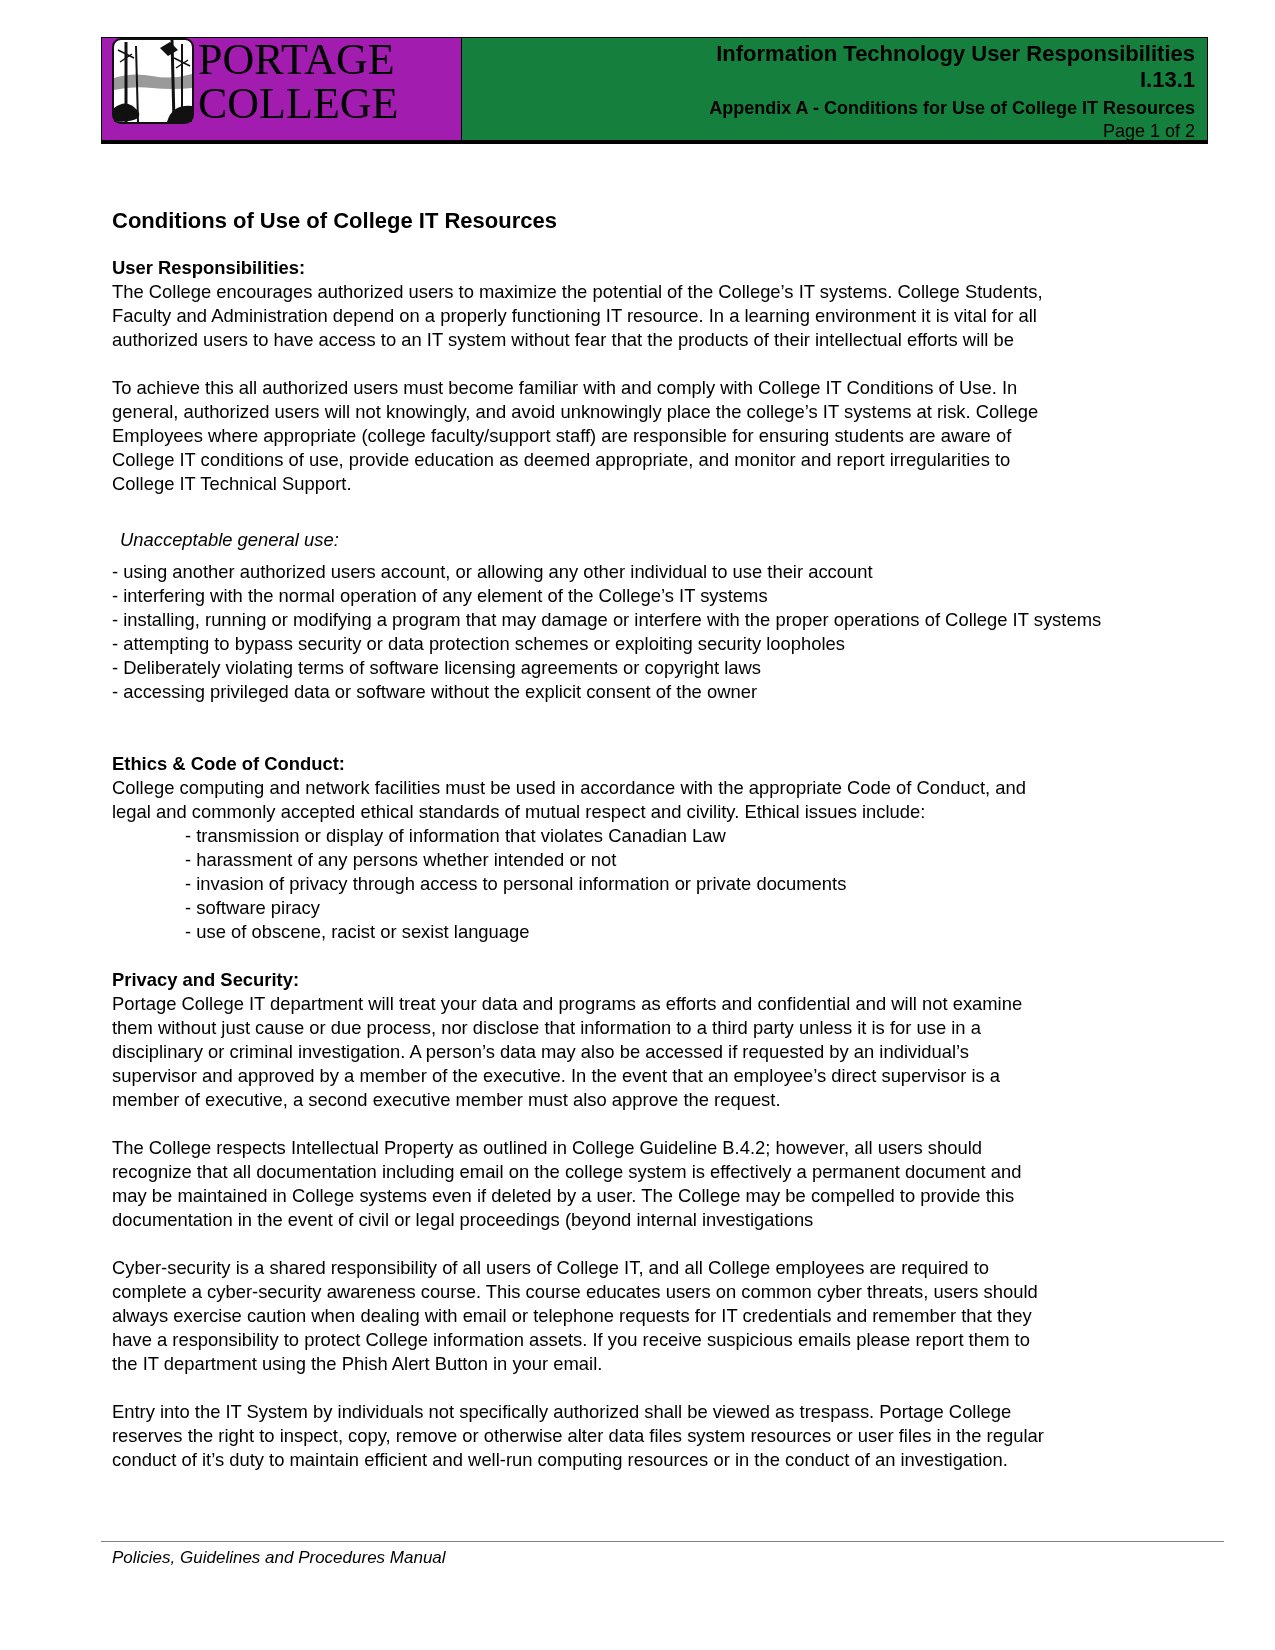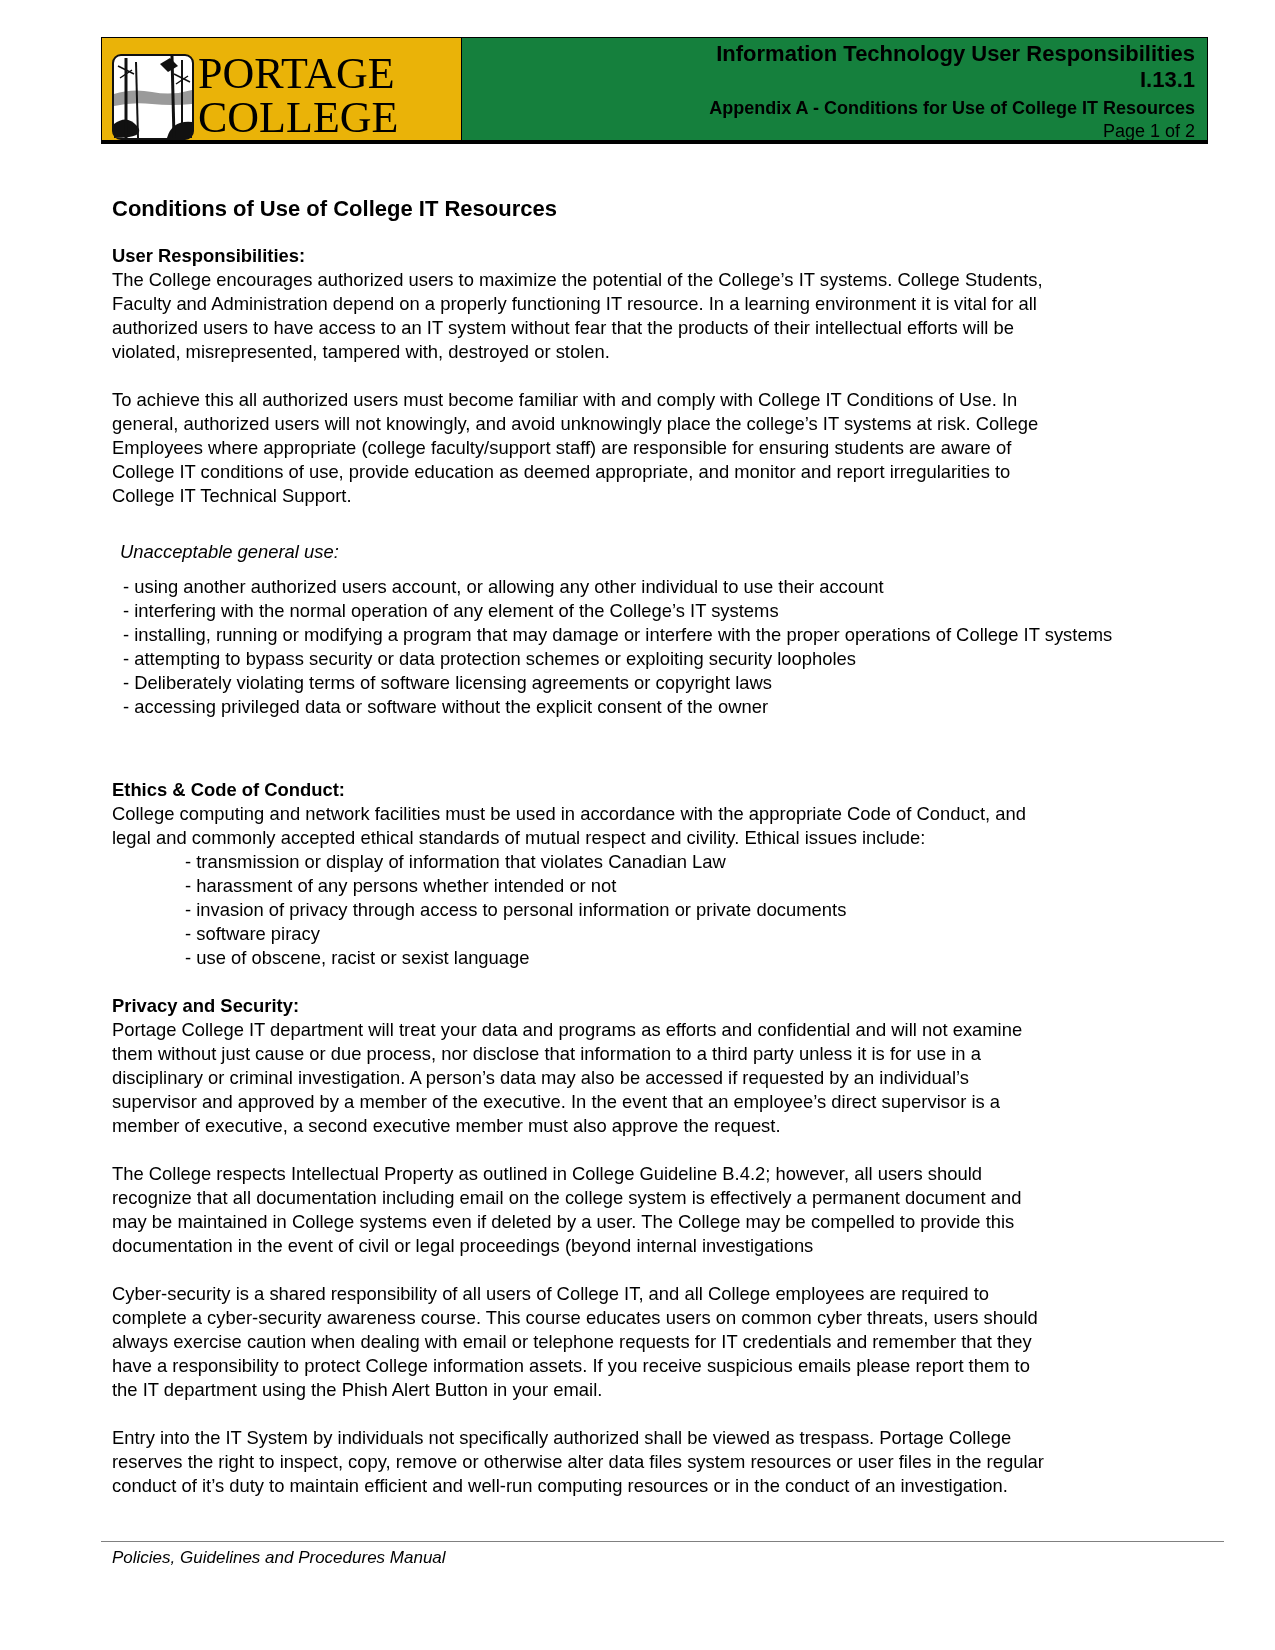--- a/index.html
+++ b/index.html
@@ -1,37 +1,37 @@
 <!DOCTYPE html>
 <html><head>
 <meta charset="utf-8">
 <style>
   html, body { margin: 0; padding: 0; background: #ffffff; }
   body { width: 1275px; height: 1650px; position: relative; font-family: "Liberation Sans", sans-serif; color: #000; }
   .header-box {
     position: absolute; left: 101px; top: 37px; width: 1107px; height: 107px;
     border: 1.5px solid #000; border-bottom: 4px solid #000; display: flex; box-sizing: border-box;
   }
-  .logo-cell { width: 360px; border-right: 1.5px solid #000; background: #eab308; display: flex; align-items: flex-end; padding-left: 10px; box-sizing: border-box; }
+  .logo-cell { width: 360px; border-right: 1.5px solid #000; background: #a21caf; display: flex; align-items: flex-start; padding-left: 10px; box-sizing: border-box; }
   .logo-mark { width: 82px; height: 86px; margin-right: 4px; }
   .logo-text { font-family: "Liberation Serif", serif; font-size: 44px; line-height: 44px; letter-spacing: 0px; }
   .title-cell { flex: 1; background: #15803d; text-align: right; padding: 3px 12px 0 0; box-sizing: border-box; }
   .h-title { font-weight: bold; font-size: 22px; line-height: 26px; }
   .h-code { font-weight: bold; font-size: 22px; line-height: 26px; }
   .h-appendix { font-weight: bold; font-size: 18px; line-height: 26px; margin-top: 2px; margin-left: 25px; }
   .h-page { font-size: 18px; line-height: 20px; }
 
   .content { position: absolute; left: 112px; top: 190px; width: 1080px; font-size: 18.4px; line-height: 24px; }
-  .doc-title { font-weight: bold; font-size: 22px; line-height: 30px; margin: 4px 0 20px 0; }
+  .doc-title { font-weight: bold; font-size: 22px; line-height: 30px; margin: 16px 0 20px 0; }
   .sec-head { font-weight: bold; margin: 0; }
   p { margin: 8px; }
   .gap { height: 24px; }
   .gap2 { height: 48px; }
   .italic { font-style: italic; }
-  .list { margin: 11px; padding: 0; list-style: none; }
+  .list { margin: 0; padding: 0; list-style: none; }
   .list li { padding-left: 10px; text-indent: -10px; }
   .indent-list { margin: 0; padding: 0 0 0 73px; list-style: none; }
 
   .footer-rule { position: absolute; left: 101px; top: 1541px; width: 1123px; height: 0; border-top: 1.5px solid #808080; }
   .footer-text { position: absolute; left: 112px; top: 1547px; font-style: italic; font-size: 17px; line-height: 22px; }
 </style>
 </head>
 <body>
 
 <div class="header-box">
@@ -63,21 +63,20 @@
 </div>
 
 <div class="content">
   <h1 class="doc-title">Conditions of Use of College IT Resources</h1>
 
   <p class="sec-head">User Responsibilities:</p>
   <div>
     <div>The College encourages authorized users to maximize the potential of the College’s IT systems.  College Students,</div>
     <div>Faculty and Administration depend on a properly functioning IT resource. In a learning environment it is vital for all</div>
     <div>authorized users to have access to an IT system without fear that the products of their intellectual efforts will be</div>
-    <div>violated, misrepresented, tampered with, destroyed or stolen.</div>
   </div>
   <div class="gap"></div>
   <div>
     <div>To achieve this all authorized users must become familiar with and comply with College IT Conditions of Use. In</div>
     <div>general, authorized users will not knowingly, and avoid unknowingly place the college’s IT systems at risk. College</div>
     <div>Employees where appropriate (college faculty/support staff) are responsible for ensuring students are aware of</div>
     <div>College IT conditions of use, provide education as deemed appropriate, and monitor and report irregularities to</div>
     <div>College IT Technical Support.</div>
   </div>
   <div class="gap"></div>

